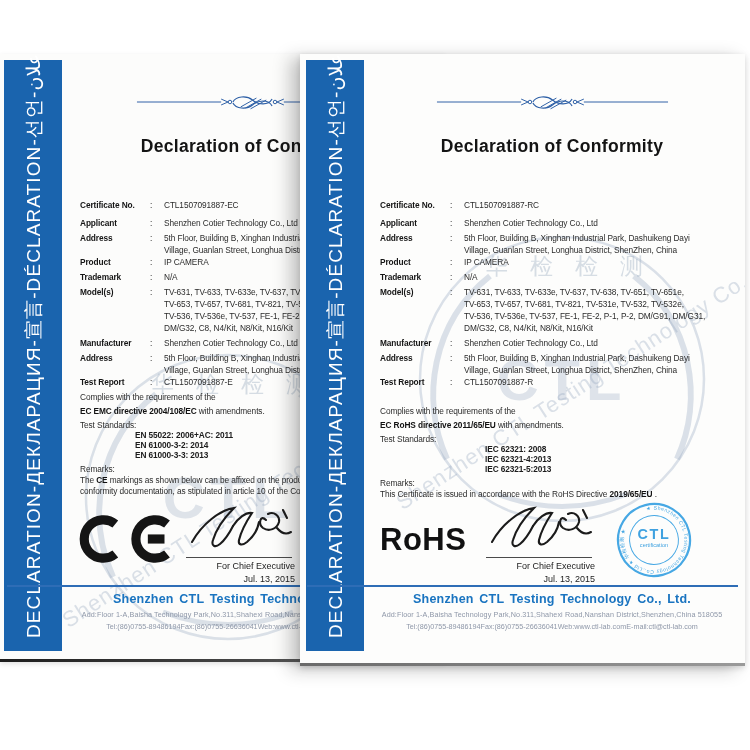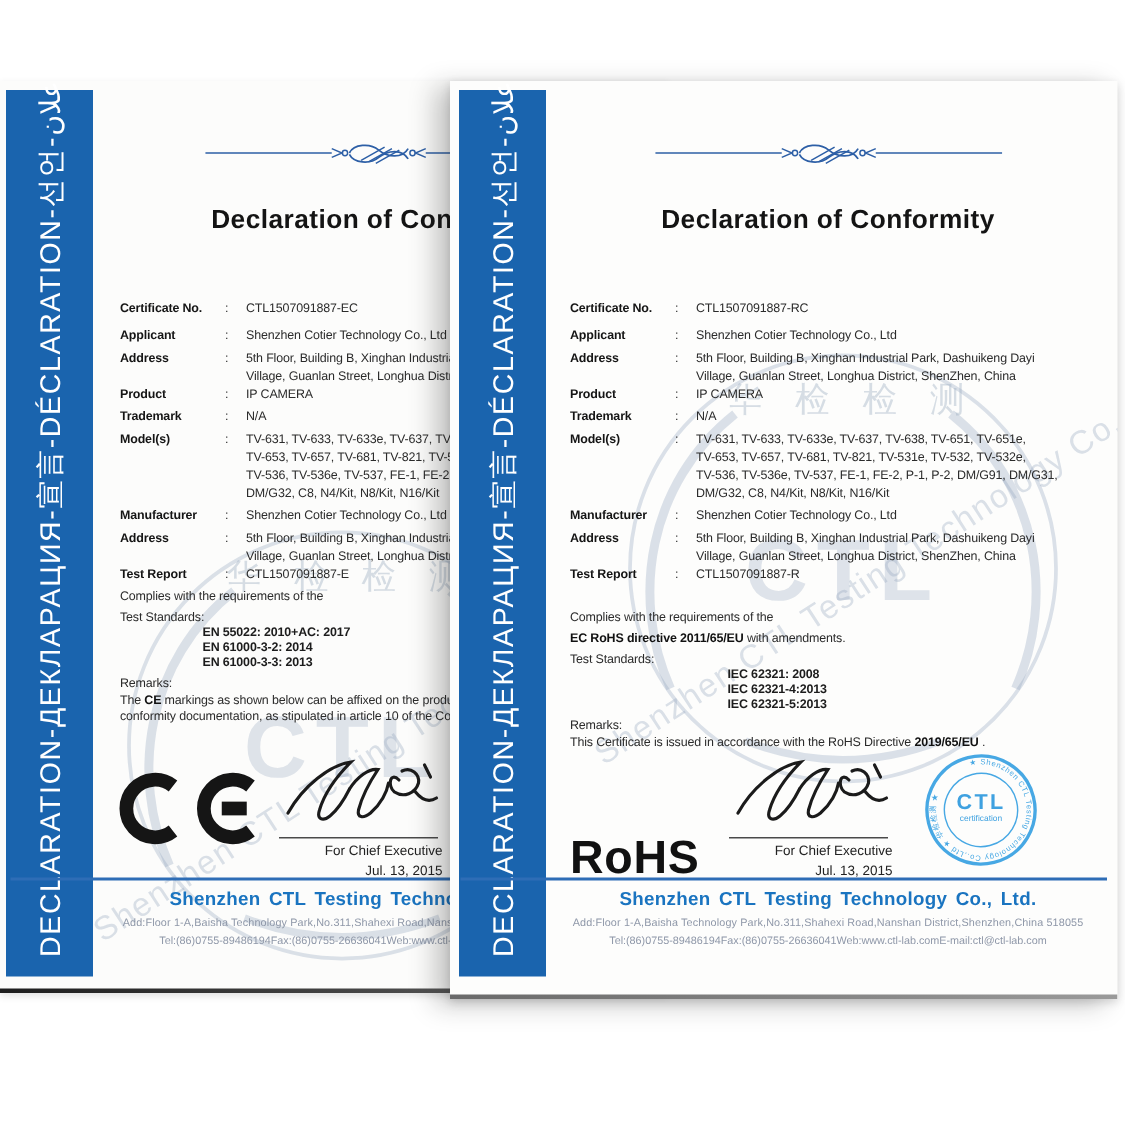--- a/index.html
+++ b/index.html
@@ -46,21 +46,21 @@
   .standards{font-weight:bold;line-height:9.9px;color:#1c1c1c;}
   .cert--left  .standards{margin-left:55px;}
   .cert--right .standards{margin-left:105px;}
   .standards div:empty{display:none;}
   .remarks-label{margin-top:2px;}
   .remark{white-space:nowrap;line-height:11px;}
   .remark:empty{display:none;}
 
   .ce-mark{position:absolute;left:72px;top:458px;}
   .rohs-mark{position:absolute;left:80px;top:468px;font-size:31px;font-weight:bold;
-        letter-spacing:0.5px;color:#111;margin-top:32px;}
+        letter-spacing:0.5px;color:#111;}
 
   .sig{position:absolute;left:183px;top:446px;width:112px;text-align:right;}
   .sig-line{height:1px;background:#4a4a4a;margin:1px 3px 3px 3px;}
   .sig-role{font-size:9px;color:#222;}
   .sig-date{font-size:9px;color:#222;margin-top:3px;}
 
   .stamp{position:absolute;left:314px;top:446px;opacity:0.92;}
 
   .sep{position:absolute;top:531px;left:7px;right:7px;height:2px;background:#2e6db6;}
   .footer{position:absolute;top:538px;left:64px;right:5px;text-align:center;}
@@ -164,23 +164,24 @@
       </div>
       <div class="frow">
         <span class="flabel">Test Report</span>
         <span class="fcolon">:</span>
         <span class="fvalue fline">CTL1507091887-E</span>
       </div>
     </div>
 
     <div class="compliance">
       <div class="comp-intro">Complies with the requirements of the</div>
+      <div class="comp-directive"><b>EC EMC directive 2004/108/EC</b><span> with amendments.</span></div>
       <div class="comp-standards-label">Test Standards:</div>
       <div class="standards">
-        <div>EN 55022: 2010+AC: 2017</div>
+        <div>EN 55022: 2006+AC: 2011</div>
         <div>EN 61000-3-2: 2014</div>
         <div>EN 61000-3-3: 2013</div>
       </div>
       <div class="remarks-label">Remarks:</div>
       <div class="remark"><span>The </span><b>CE</b><span> markings as shown below can be affixed on the product after the</span></div>
       <div class="remark">conformity documentation, as stipulated in article 10 of the Council Directive.</div>
     </div>
 
     <svg class="ce-mark" width="100" height="54" viewBox="0 0 120 60">
       <g fill="none" stroke="#151515" stroke-width="11">

